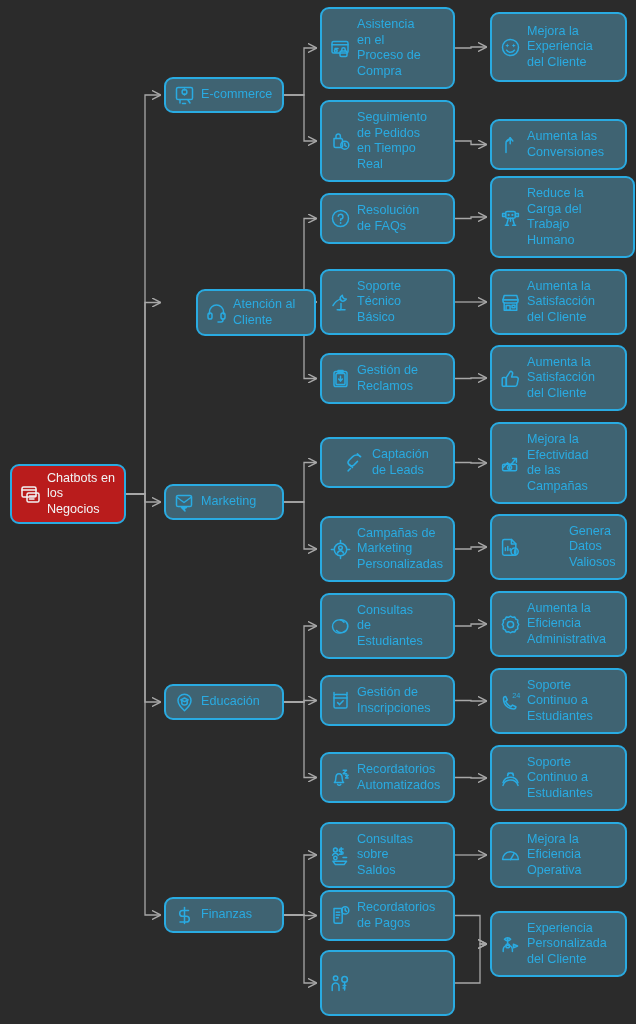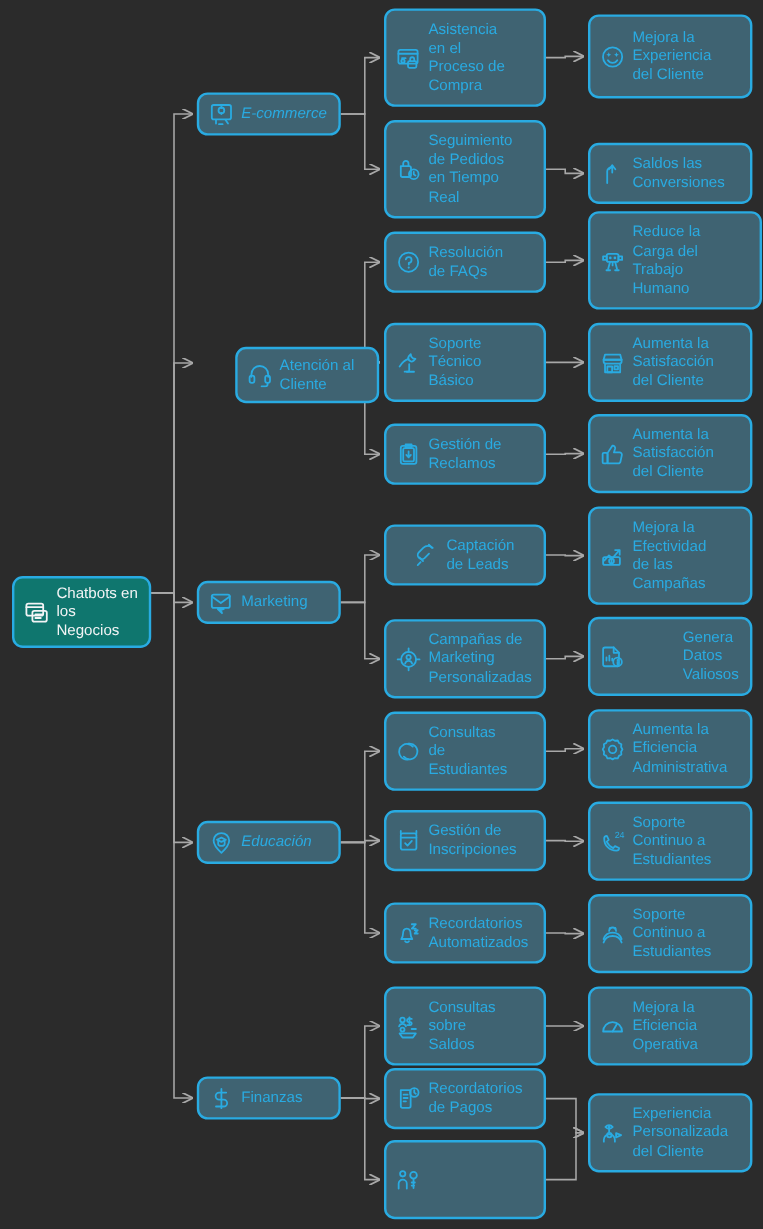--- a/index.html
+++ b/index.html
@@ -31,22 +31,21 @@
     display: flex;
     align-items: center;
     gap: 6px;
     padding: 4px 8px 4px 7px;
     color: #29abe2;
     font-size: 12.6px;
     line-height: 15.5px;
   }
   .node.root {
     color: #f2f4f5;
-    background: #0f766e;
-    margin-top: 16px;
+    background: #b91c1c;
   }
   .node .ico {
     flex: 0 0 auto;
     width: 22px;
     height: 22px;
     display: flex;
     align-items: center;
     justify-content: center;
   }
   .node .ico svg {
@@ -109,21 +108,21 @@
             <rect x="2" y="3" width="14" height="10" rx="1.6" fill="none" stroke="currentColor" stroke-width="1.5" stroke-linecap="round" stroke-linejoin="round"></rect>
             <line x1="2" y1="6" x2="16" y2="6" fill="none" stroke="currentColor" stroke-width="1.5" stroke-linecap="round" stroke-linejoin="round"></line>
             <rect x="7" y="9" width="12" height="9" rx="1.6" fill="none" stroke="currentColor" stroke-width="1.5" stroke-linecap="round" stroke-linejoin="round"></rect>
             <line x1="9.5" y1="12" x2="16" y2="12" fill="none" stroke="currentColor" stroke-width="1.5" stroke-linecap="round" stroke-linejoin="round"></line>
             <line x1="9.5" y1="15" x2="14" y2="15" fill="none" stroke="currentColor" stroke-width="1.5" stroke-linecap="round" stroke-linejoin="round"></line>
           </svg>
         </span>
         <span class="lbl">Chatbots en
 los Negocios</span>
       </div>
-      <div class="node" style="left: 164px; top: 77px; width: 120px; height: 36px; font-style: italic;">
+      <div class="node" style="left: 164px; top: 77px; width: 120px; height: 36px;">
         <span class="ico">
           <svg viewBox="0 0 21 21" aria-hidden="true">
             <rect x="2.5" y="2.5" width="16" height="12" rx="1.6" fill="none" stroke="currentColor" stroke-width="1.5" stroke-linecap="round" stroke-linejoin="round"></rect>
             <circle cx="10.5" cy="7" r="2.4" fill="none" stroke="currentColor" stroke-width="1.5" stroke-linecap="round" stroke-linejoin="round"></circle>
             <line x1="10.5" y1="4" x2="10.5" y2="5" fill="none" stroke="currentColor" stroke-width="1.5" stroke-linecap="round" stroke-linejoin="round"></line>
             <line x1="10.5" y1="9" x2="10.5" y2="10" fill="none" stroke="currentColor" stroke-width="1.5" stroke-linecap="round" stroke-linejoin="round"></line>
             <path d="M6 15v3M14 15l2 3M8.5 18.5h3" fill="none" stroke="currentColor" stroke-width="1.5" stroke-linecap="round" stroke-linejoin="round"></path>
           </svg>
         </span>
         <span class="lbl">E-commerce</span>
@@ -143,21 +142,21 @@
       <div class="node" style="left: 164px; top: 484px; width: 120px; height: 36px;">
         <span class="ico">
           <svg viewBox="0 0 21 21" aria-hidden="true">
             <rect x="2.5" y="3.5" width="15" height="11" rx="1.6" fill="none" stroke="currentColor" stroke-width="1.5" stroke-linecap="round" stroke-linejoin="round"></rect>
             <path d="M2.5 5l7.5 5.5L17.5 5" fill="none" stroke="currentColor" stroke-width="1.5" stroke-linecap="round" stroke-linejoin="round"></path>
             <path d="M7.5 15.5l3.5 3.5-1-2.5 2.5-1z" fill="none" stroke="currentColor" stroke-width="1.5" stroke-linecap="round" stroke-linejoin="round"></path>
           </svg>
         </span>
         <span class="lbl">Marketing</span>
       </div>
-      <div class="node" style="left: 164px; top: 684px; width: 120px; height: 36px; font-style: italic;">
+      <div class="node" style="left: 164px; top: 684px; width: 120px; height: 36px;">
         <span class="ico">
           <svg viewBox="0 0 21 21" aria-hidden="true">
             <path d="M10.5 2.2c3.6 0 6.5 2.8 6.5 6.3 0 4.4-6.5 10.2-6.5 10.2S4 12.9 4 8.5C4 5 6.9 2.2 10.5 2.2z" fill="none" stroke="currentColor" stroke-width="1.5" stroke-linecap="round" stroke-linejoin="round"></path>
             <path d="M6.8 7.8l3.7-1.8 3.7 1.8-3.7 1.8z" fill="none" stroke="currentColor" stroke-width="1.5" stroke-linecap="round" stroke-linejoin="round"></path>
             <path d="M7.8 8.9v2.4c0 .9 1.2 1.6 2.7 1.6s2.7-.7 2.7-1.6V8.9" fill="none" stroke="currentColor" stroke-width="1.5" stroke-linecap="round" stroke-linejoin="round"></path>
           </svg>
         </span>
         <span class="lbl">Educación</span>
       </div>
       <div class="node" style="left: 164px; top: 897px; width: 120px; height: 36px;">
@@ -349,21 +348,21 @@
       </div>
       <div class="node" style="left: 490px; top: 119px; width: 137px; height: 51px;">
         <span class="ico">
           <svg viewBox="0 0 21 21" aria-hidden="true">
             <path d="M6 18.5V9a3.4 3.4 0 0 1 3.4-3.4h1" fill="none" stroke="currentColor" stroke-width="1.5" stroke-linecap="round" stroke-linejoin="round"></path>
             <path d="M7.6 7l2.6-3.2L12.8 7" fill="none" stroke="currentColor" stroke-width="1.5" stroke-linecap="round" stroke-linejoin="round"></path>
             <path d="M10.2 3.8v5.6" fill="none" stroke="currentColor" stroke-width="1.5" stroke-linecap="round" stroke-linejoin="round" stroke-opacity="0"></path>
             <path d="M10.2 3.8v6" fill="none" stroke="currentColor" stroke-width="1.5" stroke-linecap="round" stroke-linejoin="round"></path>
           </svg>
         </span>
-        <span class="lbl">Saldos las
+        <span class="lbl">Aumenta las
 Conversiones</span>
       </div>
       <div class="node" style="left: 490px; top: 176px; width: 145px; height: 82px;">
         <span class="ico">
           <svg viewBox="0 0 21 21" aria-hidden="true">
             <rect x="5.6" y="4.6" width="9.8" height="6.6" rx="1.6" fill="none" stroke="currentColor" stroke-width="1.5" stroke-linecap="round" stroke-linejoin="round"></rect>
             <circle cx="8.6" cy="7.9" r="1.1" fill="currentColor"></circle>
             <circle cx="12.4" cy="7.9" r="1.1" fill="currentColor"></circle>
             <path d="M2.6 6.6h3v3h-3zM15.4 6.6h3v3h-3z" fill="none" stroke="currentColor" stroke-width="1.5" stroke-linecap="round" stroke-linejoin="round"></path>
             <path d="M8.4 11.2l-1.6 6M12.6 11.2l1.6 6M10.5 11.2v3" fill="none" stroke="currentColor" stroke-width="1.5" stroke-linecap="round" stroke-linejoin="round"></path>

